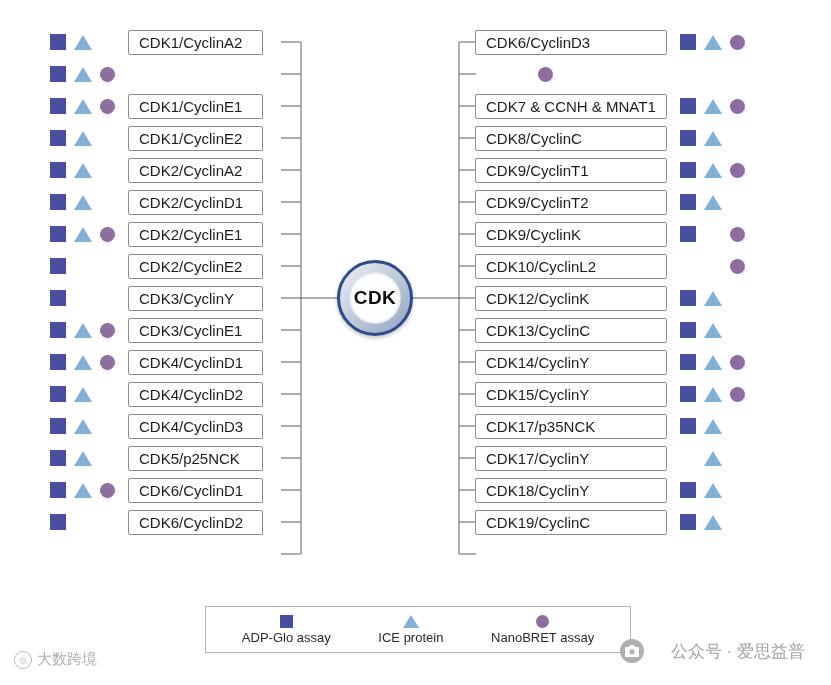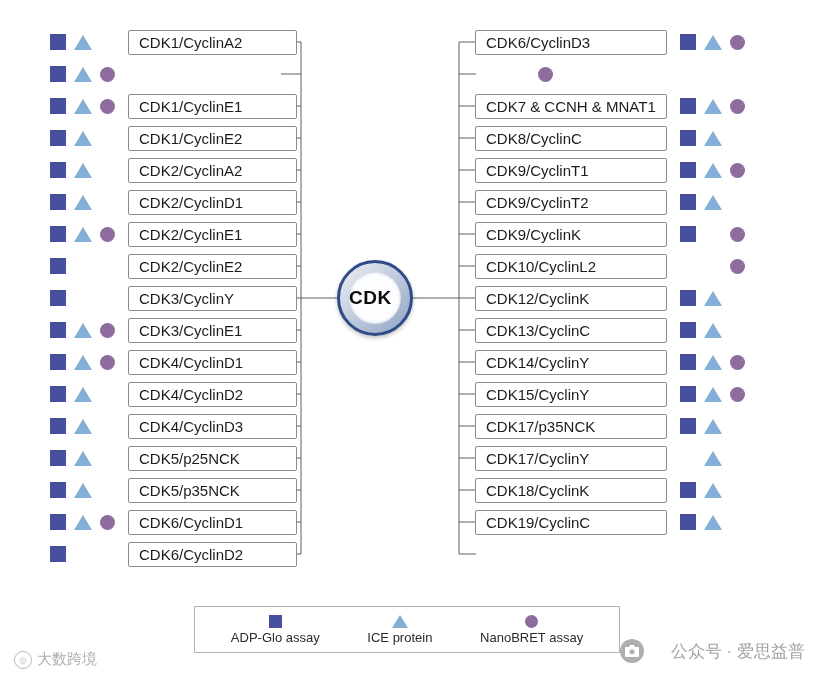--- a/index.html
+++ b/index.html
@@ -14,40 +14,40 @@
   .col.right{left:475px;}
   .row{display:flex;align-items:center;height:32px;}
   .mks{display:flex;}
   .col.left .mks{margin-right:8px;}
   .col.right .mks{margin-left:8px;}
   .slot{width:25px;height:18px;display:flex;align-items:center;justify-content:center;}
 
   .box{background:#fff;border:1.5px solid #8c8c8c;border-radius:2px;height:25px;
        display:flex;align-items:center;padding-left:10px;box-sizing:border-box;
        font-size:15px;color:#1c1c1c;}
-  .col.left .box{width:169px;}
+  .col.left .box{width:135px;}
   .col.right .box{width:192px;}
 
   .mk{display:inline-block;}
   .mk.square{width:16px;height:16px;background:var(--c-square,#474f9e);}
   .mk.triangle{width:0;height:0;border-left:9px solid transparent;border-right:9px solid transparent;
                border-bottom:15px solid var(--c-triangle,#82b0d8);}
   .mk.circle{width:15px;height:15px;border-radius:50%;background:var(--c-circle,#8d6d9d);}
 
   .hub{position:absolute;left:337px;top:260px;width:76px;height:76px;border-radius:50%;
        background:linear-gradient(135deg,#eef1f6 0%,#c3cede 45%,#8fa4c6 100%);
        border:3px solid #2f4a86;box-sizing:border-box;
        display:flex;align-items:center;justify-content:center;
        box-shadow:0 2px 4px rgba(0,0,0,.25);}
   .hub-inner{width:52px;height:52px;border-radius:50%;background:#fcfdfe;
-       display:flex;align-items:center;justify-content:flex-start;
+       display:flex;align-items:center;justify-content:center;
        box-shadow:inset 0 0 3px rgba(40,60,110,.35);}
   .hub-label{font-weight:bold;font-size:19px;color:#0c0c0c;letter-spacing:.5px;}
 
-  .legend{position:absolute;left:194px;top:606px;width:426px;height:47px;border:1px solid #b3b3b3;
+  .legend{position:absolute;left:205px;top:606px;width:426px;height:47px;border:1px solid #b3b3b3;
        background:#fff;display:flex;align-items:center;justify-content:space-around;
        padding:0 12px;box-sizing:border-box;}
   .lg-item{display:flex;flex-direction:column;align-items:center;gap:2px;}
   .lg-item .mk.square{width:13px;height:13px;}
   .lg-item .mk.triangle{border-left-width:8px;border-right-width:8px;border-bottom-width:13px;}
   .lg-item .mk.circle{width:13px;height:13px;}
   .lg-label{font-size:13px;color:#2a2a2a;}
 
   .wm-left{position:absolute;left:14px;top:650px;display:flex;align-items:center;gap:5px;
        color:#9a9a9a;opacity:.8;font-size:15px;}
@@ -306,34 +306,20 @@
         </div>
       </div>
       <div class="row">
         <div class="mks">
           <span class="slot">
             <span class="mk square"></span>
           </span>
           <span class="slot">
             <span class="mk triangle"></span>
           </span>
-          <span class="slot"></span>
-        </div>
-        <div class="box">
-          <span>CDK5/p35NCK</span>
-        </div>
-      </div>
-      <div class="row">
-        <div class="mks">
-          <span class="slot">
-            <span class="mk square"></span>
-          </span>
-          <span class="slot">
-            <span class="mk triangle"></span>
-          </span>
           <span class="slot">
             <span class="mk circle"></span>
           </span>
         </div>
         <div class="box">
           <span>CDK6/CyclinD1</span>
         </div>
       </div>
       <div class="row">
         <div class="mks">
@@ -541,21 +527,21 @@
         <div class="mks">
           <span class="slot"></span>
           <span class="slot">
             <span class="mk triangle"></span>
           </span>
           <span class="slot"></span>
         </div>
       </div>
       <div class="row">
         <div class="box">
-          <span>CDK18/CyclinK</span>
+          <span>CDK18/CyclinY</span>
         </div>
         <div class="mks">
           <span class="slot">
             <span class="mk square"></span>
           </span>
           <span class="slot">
             <span class="mk triangle"></span>
           </span>
           <span class="slot"></span>
         </div>

